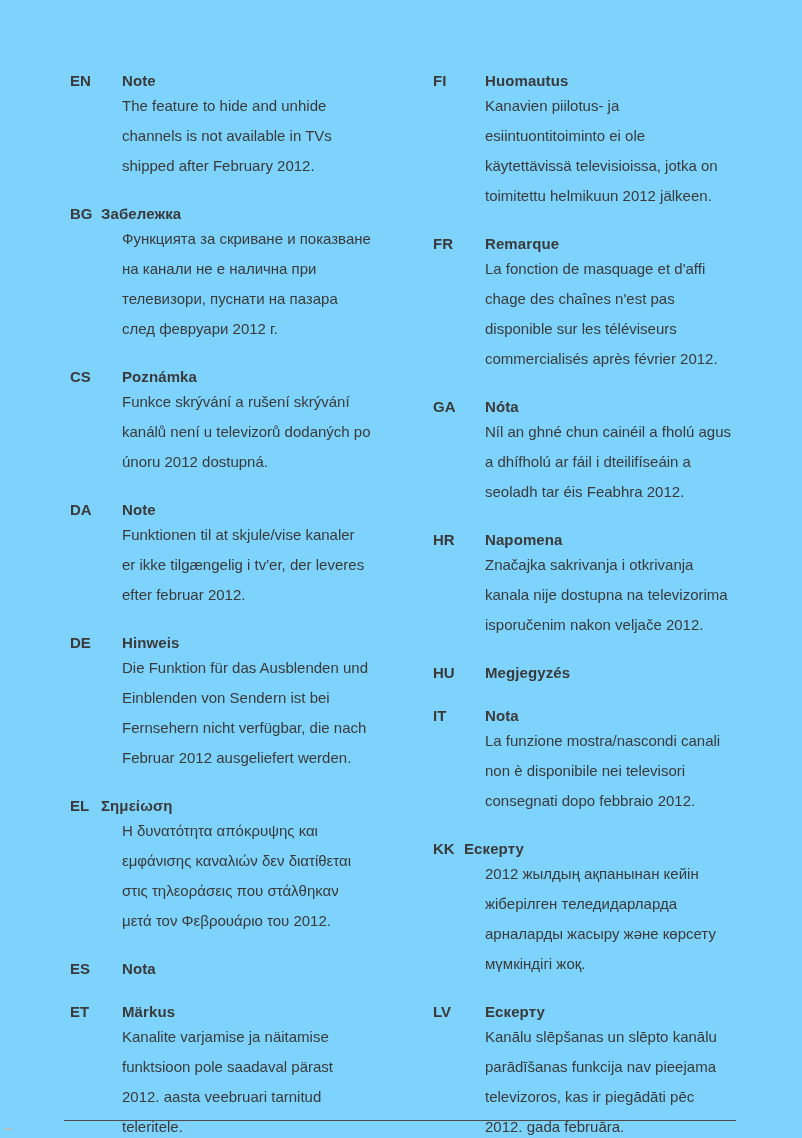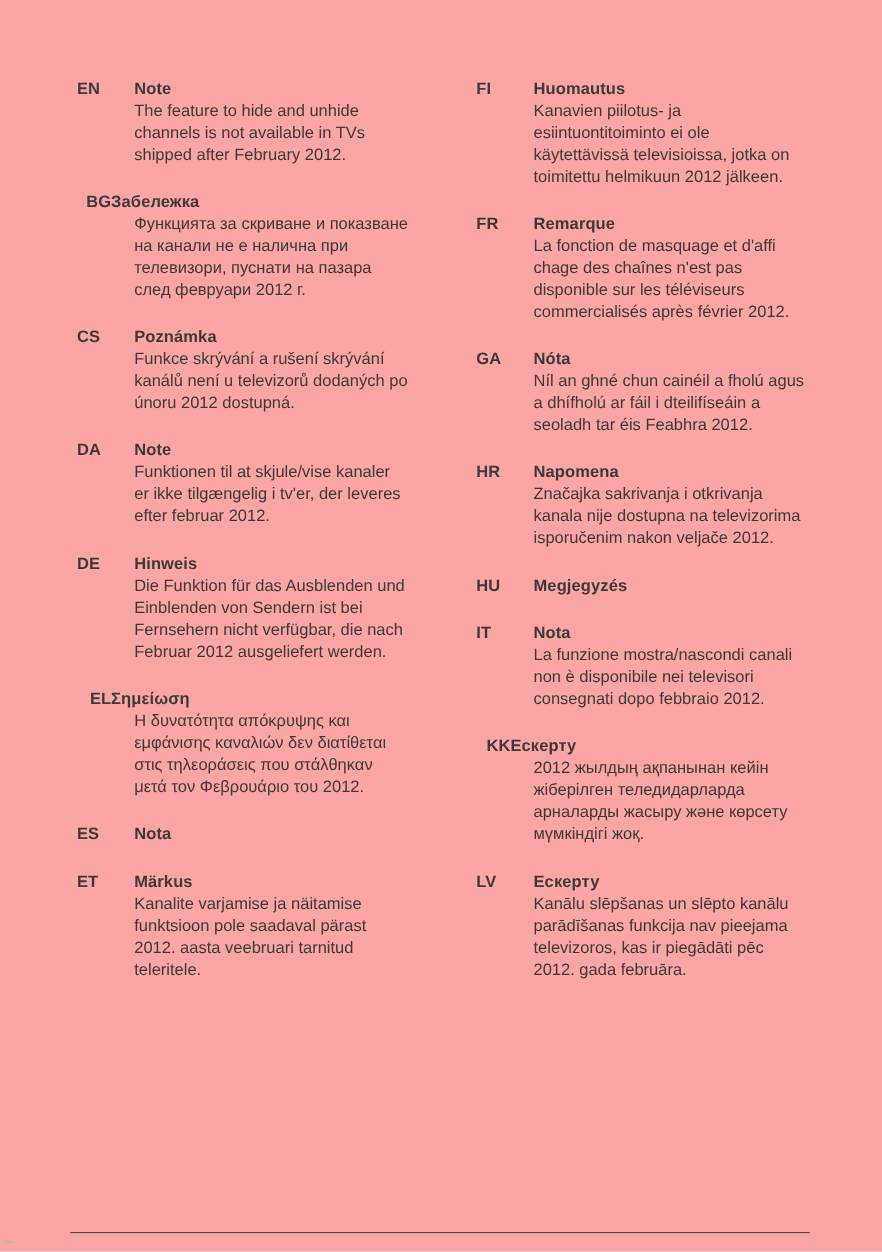--- a/index.html
+++ b/index.html
@@ -4,21 +4,21 @@
 <style>
   html, body {
     margin: 0;
     padding: 0;
     background: #ffffff;
   }
   .page {
     position: relative;
     width: 802px;
     height: 1138px;
-    background: #fca5a5;
+    background: #7dd3fc;
     font-family: "Liberation Sans", sans-serif;
     color: #3a3a3a;
     overflow: hidden;
   }
   .content {
     position: absolute;
     top: 70px;
     left: 70px;
     display: flex;
   }
@@ -37,30 +37,29 @@
     font-weight: 700;
     font-size: 15px;
     line-height: 21px;
   }
   .code {
     width: 52px;
     flex-shrink: 0;
   }
   .entry-header.tight .code {
     width: 31px;
-    text-align: right;
   }
   .title {
     letter-spacing: 0.1px;
   }
   .body {
     margin-left: 52px;
     width: 250px;
     font-size: 15px;
-    line-height: 20px;
+    line-height: 30px;
     font-weight: 400;
   }
   .footer-rule {
     position: absolute;
     left: 64px;
     top: 1120px;
     width: 672px;
     height: 1px;
     background: #4d4d4d;
   }

